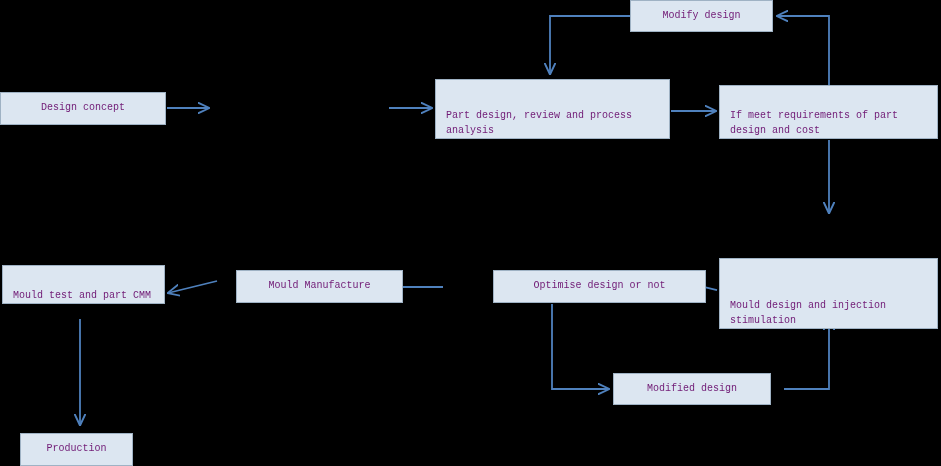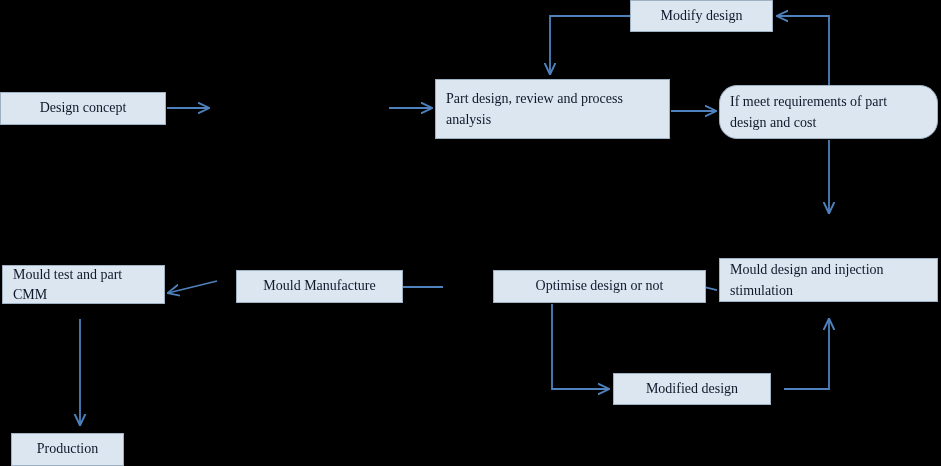--- a/index.html
+++ b/index.html
@@ -23,42 +23,42 @@
     left: 0;
     top: 0;
     width: 941px;
     height: 466px;
   }
   .node {
     position: absolute;
     box-sizing: border-box;
     background: #dce6f1;
     border: 1px solid #9fb2c4;
-    color: #0f172a;
-    font-family: Liberation Serif, serif;
-    font-size: 14px;
+    color: #701a75;
+    font-family: Liberation Mono, monospace;
+    font-size: 10px;
     line-height: 1.45;
     display: flex;
     align-items: center;
     overflow: hidden;
   }
   .node .node-label {
     display: block;
     width: 100%;
   }
   .node.center .node-label {
     text-align: center;
     padding: 0 8px;
   }
   .node.left .node-label {
     text-align: left;
     padding: 0 10px;
   }
   .node.left {
-    align-items: center;
+    align-items: flex-end;
     padding-top: 1px;
   }
 </style>
 </head>
 <body>
 
 <div id="flow-root">
 
   <svg id="flow-svg" viewBox="0 0 941 466">
     <defs>
@@ -85,45 +85,45 @@
 
   <div class="node center" style="left:0px;   top:92px;  width:166px; height:33px;">
     <span class="node-label">Design concept</span>
   </div>
 
 
   <div class="node left" style="left:435px; top:79px;  width:235px; height:60px;">
     <span class="node-label">Part design, review and process analysis</span>
   </div>
 
-  <div class="node left" style="left:719px; top:85px;  width:219px; height:54px;border-radius:18px;">
+  <div class="node left" style="left:719px; top:85px;  width:219px; height:54px;">
     <span class="node-label">If meet requirements of part design and cost</span>
   </div>
 
   <div class="node center" style="left:630px; top:0px;   width:143px; height:32px;">
     <span class="node-label">Modify design</span>
   </div>
 
-  <div class="node left" style="left:719px; top:258px; width:219px; height:44px;">
+  <div class="node left" style="left:719px; top:258px; width:219px; height:71px;">
     <span class="node-label">Mould design and injection stimulation</span>
   </div>
 
   <div class="node center" style="left:445px; top:270px; width:213px; height:33px;margin-left:48px;">
     <span class="node-label">Optimise design or not</span>
   </div>
 
   <div class="node center" style="left:236px; top:270px; width:167px; height:33px;">
     <span class="node-label">Mould Manufacture</span>
   </div>
 
   <div class="node left" style="left:2px;   top:265px; width:163px; height:39px;">
     <span class="node-label">Mould test and part CMM</span>
   </div>
 
   <div class="node center" style="left:613px; top:373px; width:158px; height:32px;">
     <span class="node-label">Modified design</span>
   </div>
 
-  <div class="node center" style="left:11px;  top:433px; width:113px; height:33px;">
+  <div class="node center" style="left:20px;  top:433px; width:113px; height:33px;">
     <span class="node-label">Production</span>
   </div>
 
 </div>
 
 </body></html>

